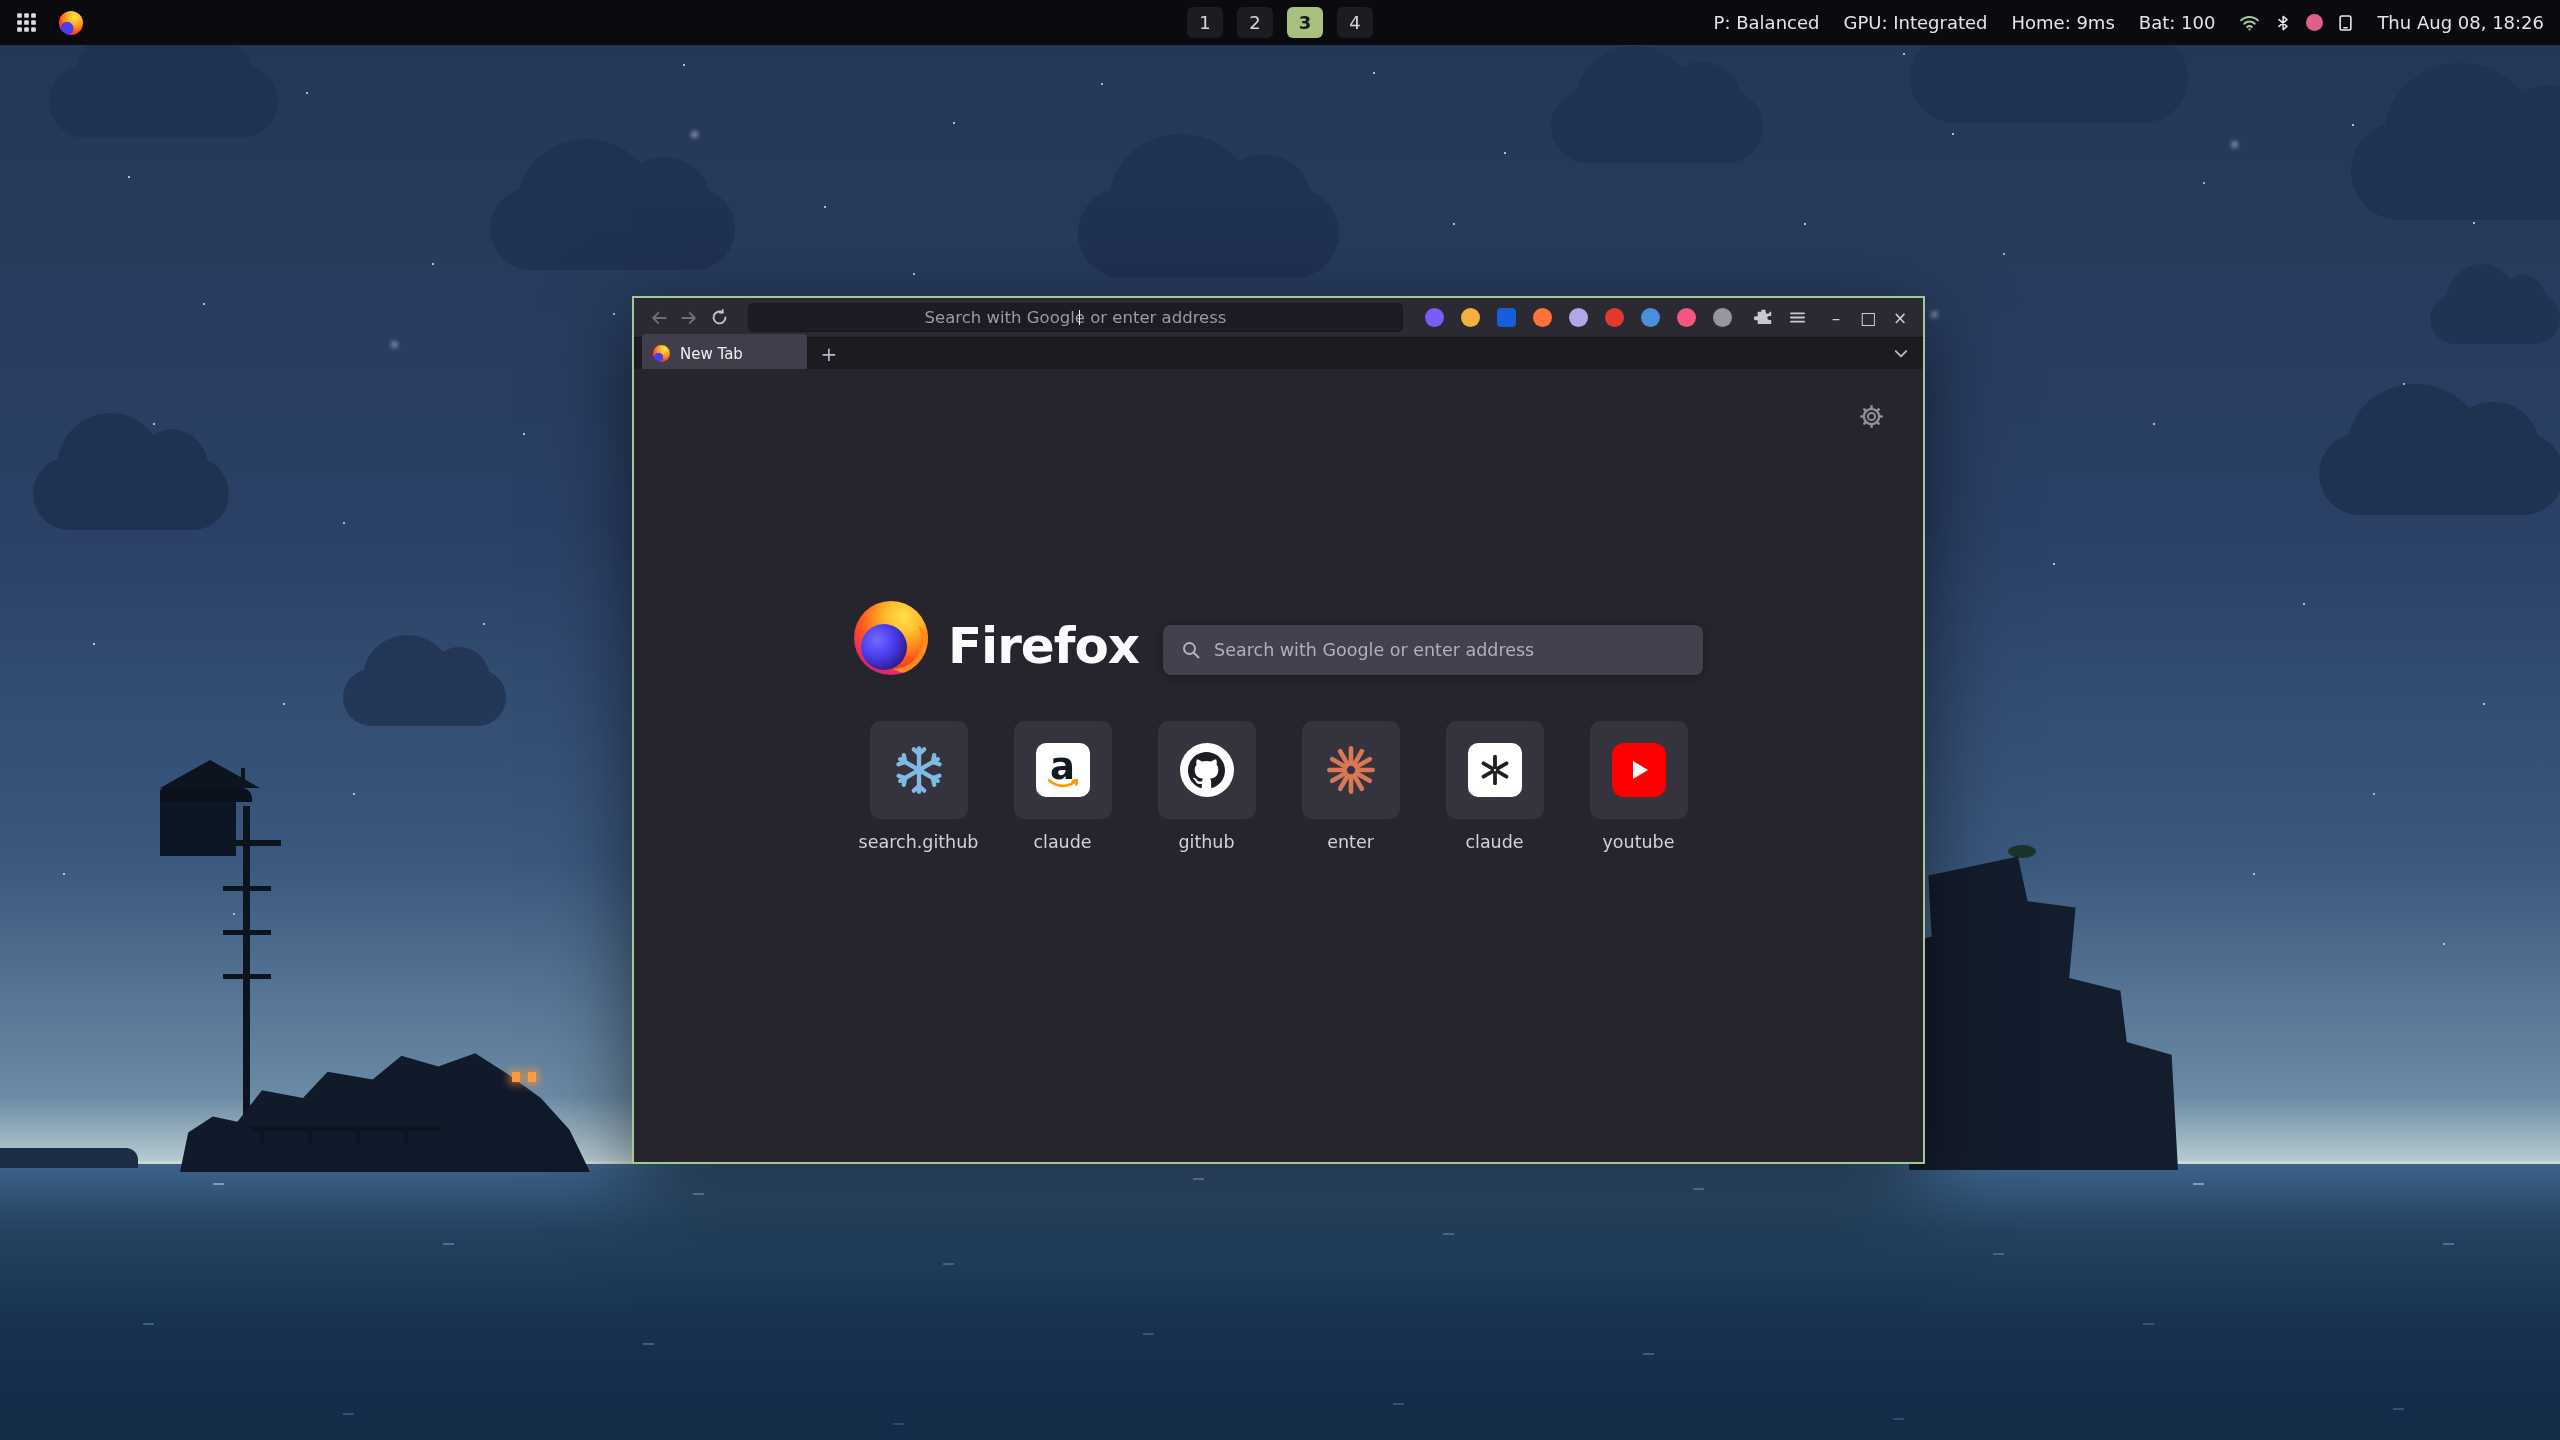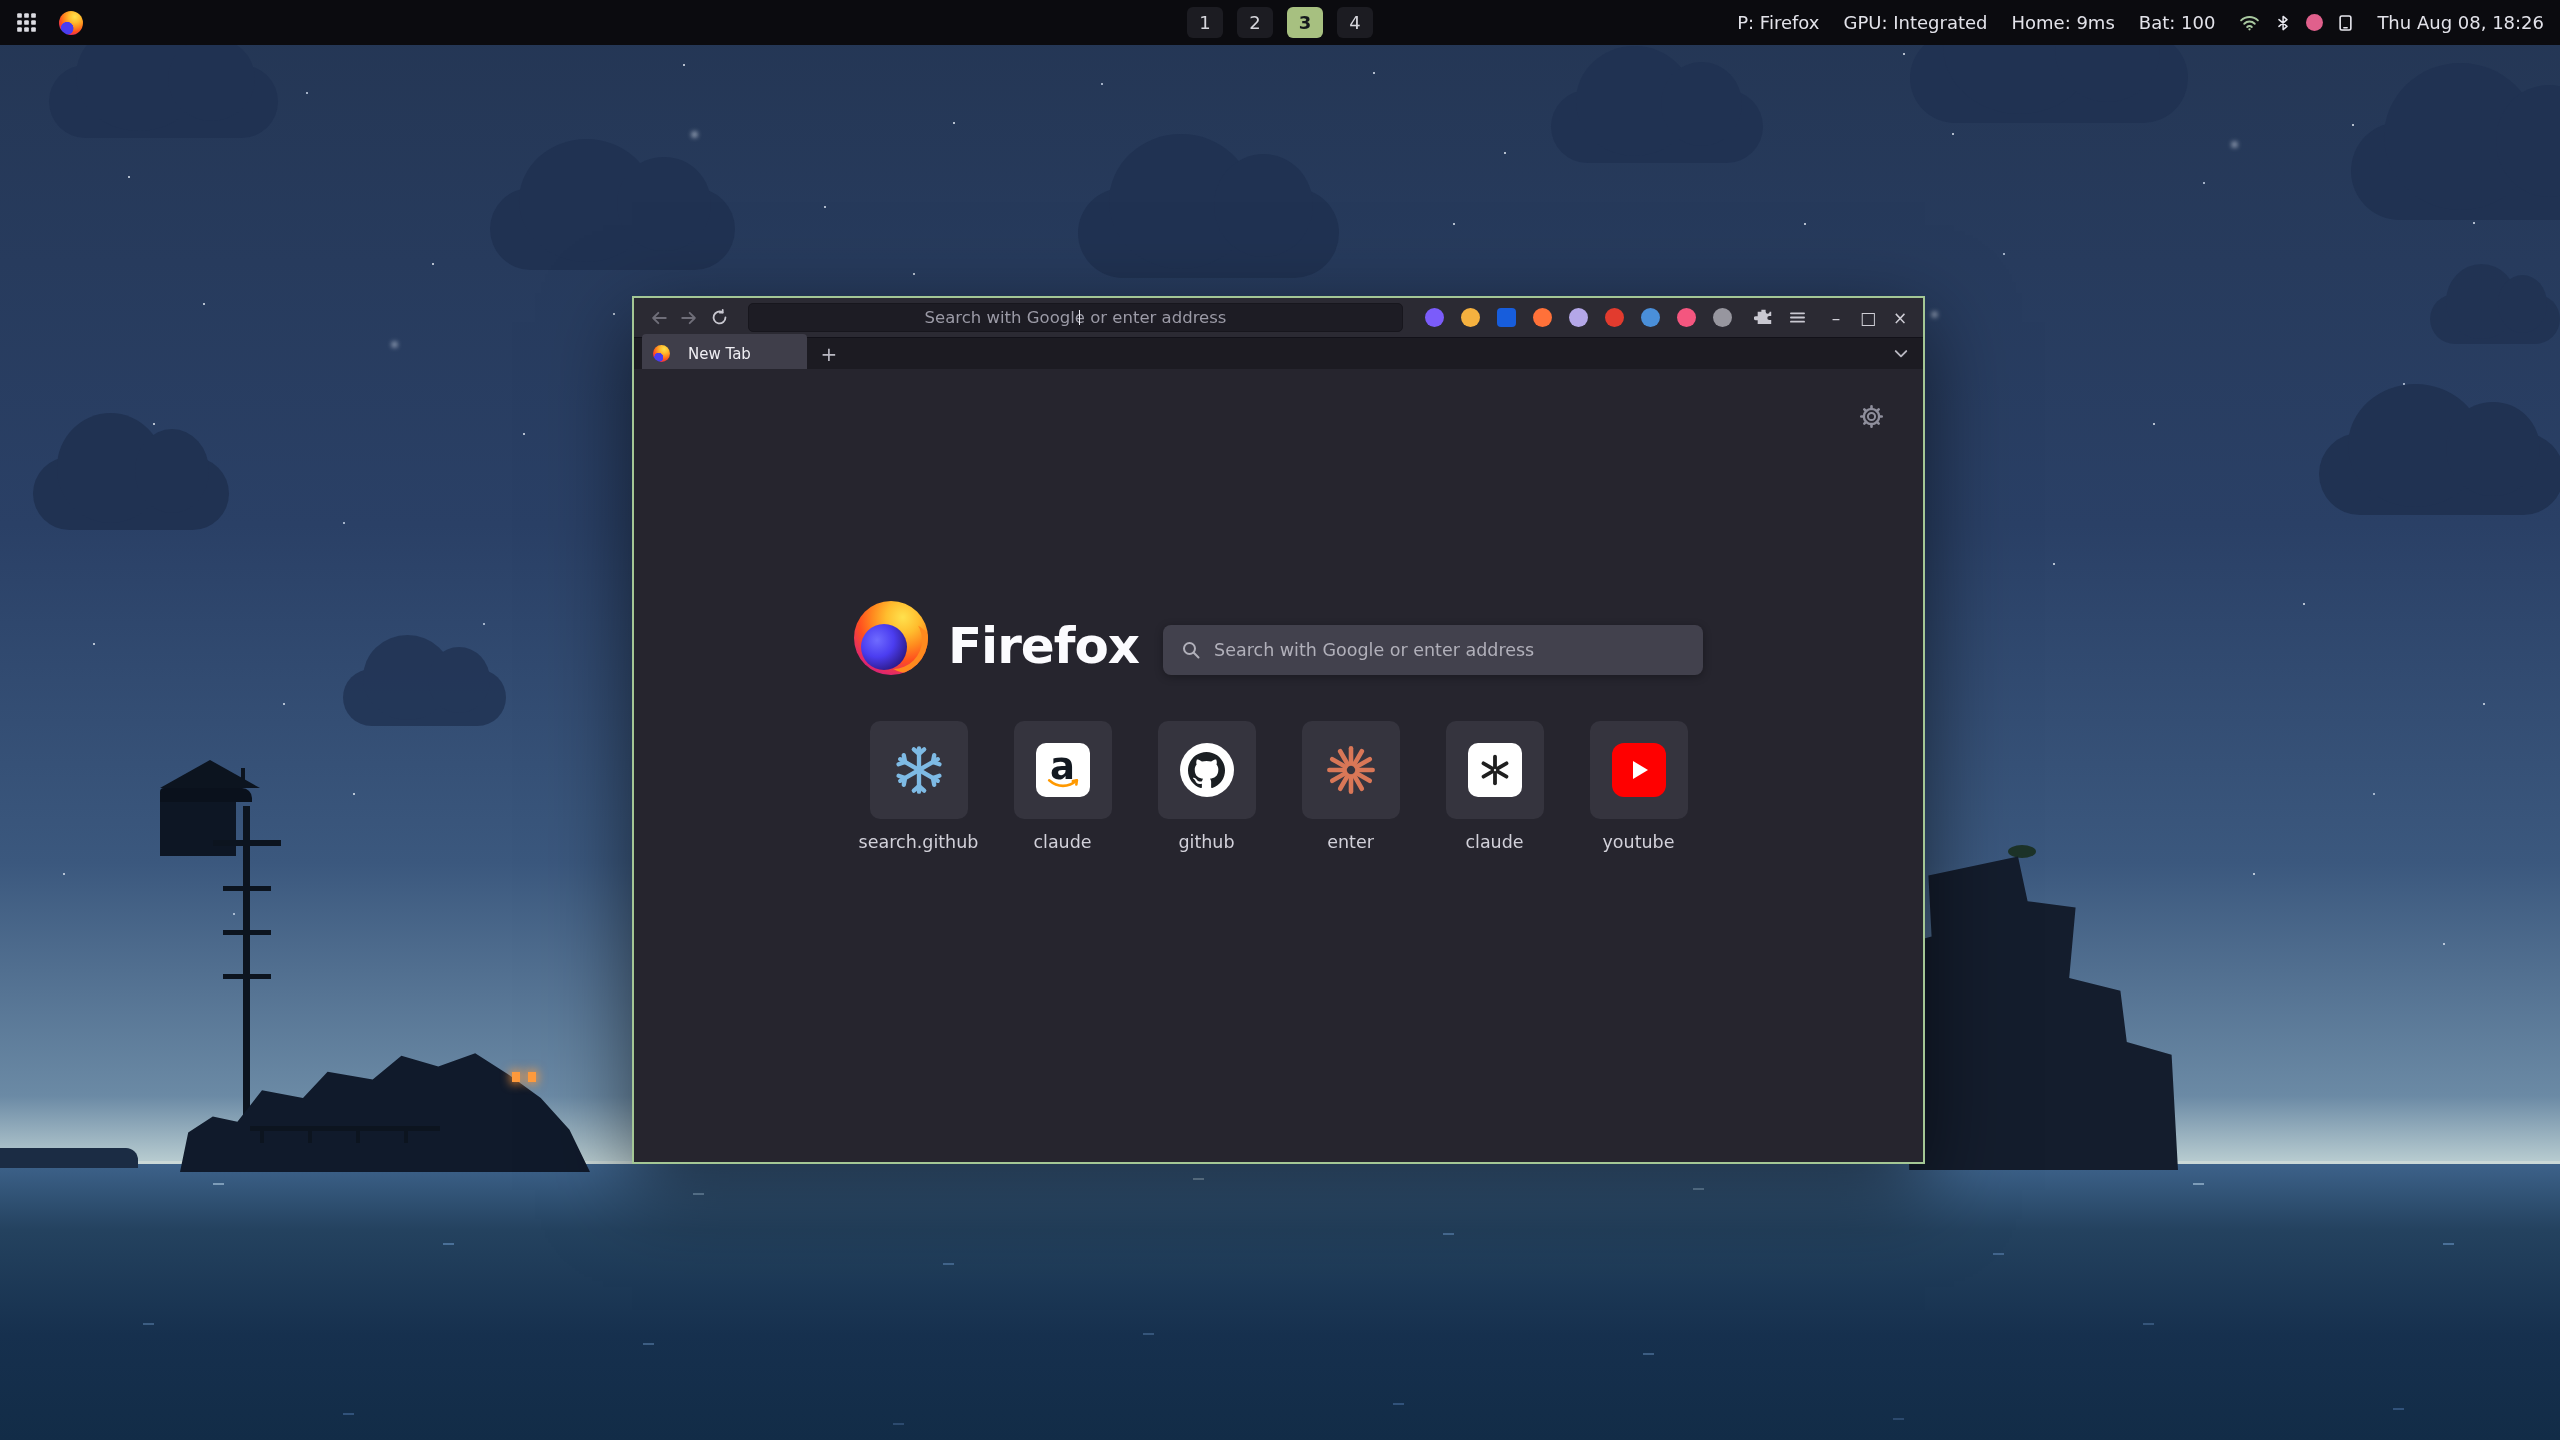--- a/index.html
+++ b/index.html
@@ -83,21 +83,21 @@
     font-size:16.5px;text-align:center;font-family:inherit}
   .urlbar input::placeholder{color:#9b9aa6;opacity:1}
   .caret{position:absolute;left:calc(50% + 3px);top:6px;bottom:6px;width:1.5px;background:#ececf2}
   .ext-row{display:flex;align-items:center;gap:17px;padding:0 8px}
   .ext-dot{width:19px;height:19px;border-radius:50%;background:#888}
   .tool-icons{display:flex;align-items:center;gap:15px;color:#c9c8d1;padding:0 8px 0 14px}
   .win-controls{display:flex;align-items:center;gap:6px;color:#cfced6;padding-left:8px}
   .win-btn{width:26px;height:26px;display:flex;align-items:center;justify-content:center;font-size:17px;border-radius:4px}
   .tabbar{height:31px;flex:0 0 31px;background:var(--tabbar-bg,#1c1b22);display:flex;align-items:center;padding:0 8px}
   .tab{height:39px;min-width:165px;background:#3f3e4a;border-radius:4px;display:flex;align-items:center;
-    gap:18px;padding:0 11px;color:#f0eff4;font-size:15px}
+    gap:10px;padding:0 11px;color:#f0eff4;font-size:15px}
   .ff-ball.fav{width:17px;height:17px;flex:0 0 17px}
   .newtab-btn{width:26px;height:25px;margin-left:9px;color:#b9b8c2;display:flex;align-items:center;
     justify-content:center;font-size:20px;border-radius:4px}
   .tab-chevron{margin-left:auto;color:#b9b8c2;width:28px;display:flex;justify-content:center}
   .content{flex:1;position:relative;background:var(--content-bg,#26252e)}
   .gear{position:absolute;top:34px;right:38px;color:#8f8f9c}
   .center{position:absolute;left:0;right:0;top:232px;display:flex;flex-direction:column;align-items:center}
   .logo-row{display:flex;align-items:flex-end}
   .ff-logo{width:74px;height:74px;border-radius:50%;position:relative;overflow:hidden;
     background:radial-gradient(circle at 66% 22%,#ffe14d 0%,#ffbd2e 22%,#ff8a1e 40%,#ff4f1f 58%,#e0266d 78%,#7e2287 94%,#6a1f86 100%);}
@@ -188,21 +188,21 @@
   </div>
 
   <div class="workspaces">
     <div class="ws">1</div>
     <div class="ws">2</div>
     <div class="ws active">3</div>
     <div class="ws">4</div>
   </div>
 
   <div class="tb-right">
-    <span>P: Firefox</span>
+    <span>P: Balanced</span>
     <span>GPU: Integrated</span>
     <span>Home: 9ms</span>
     <span>Bat: 100</span>
     <span class="tb-icons">
       <span style="display:flex">
         <svg viewBox="0 0 20 16" width="21" height="18" fill="none" stroke="#a9c9a0" stroke-width="1.8" stroke-linecap="round">
           <path d="M2 5.5a11.5 11.5 0 0 1 16 0"></path>
             <path d="M5 8.7a7 7 0 0 1 10 0"></path>
             <path d="M7.8 11.8a3 3 0 0 1 4.4 0"></path>
           <circle cx="10" cy="14" r="1.1" fill="#a9c9a0" stroke="none"></circle>

